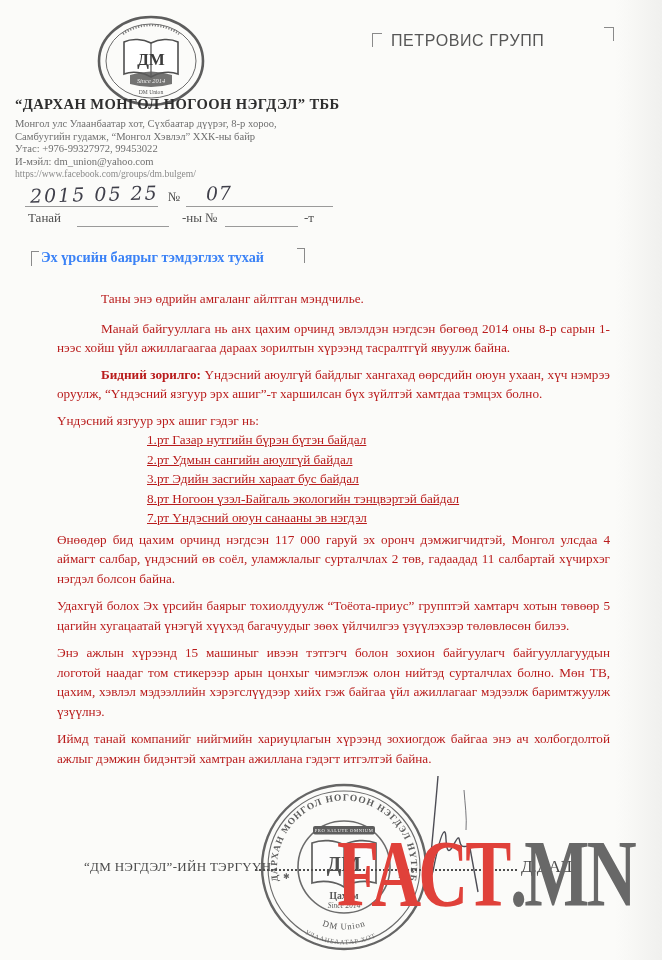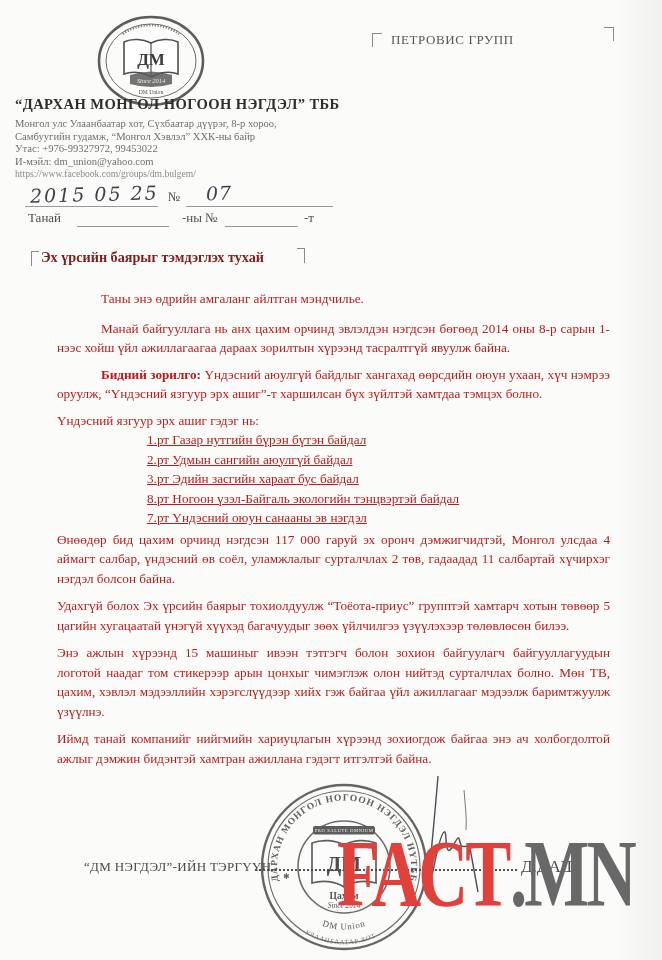--- a/index.html
+++ b/index.html
@@ -6,38 +6,38 @@
   body{width:662px;height:960px;overflow:hidden;
        font-family:"Liberation Serif",serif;
        background:linear-gradient(90deg,#fbfbf9 0%,#fbfbf9 93%,#f0f0ee 100%);}
   .page{position:relative;width:662px;height:960px;overflow:hidden;}
   .abs{position:absolute;}
 
   
   .bracket{width:9px;height:13px;}
   .b-open{border-left:1.5px solid #8a8a8a;border-top:1.5px solid #8a8a8a;}
   .b-close{border-right:1.5px solid #8a8a8a;border-top:1.5px solid #8a8a8a;}
-  .recipient-name{font-family:Liberation Serif, serif;font-size:13px;
+  .recipient-name{font-family:Liberation Sans, sans-serif;font-size:16px;
        color:#565656;letter-spacing:.6px;}
 
   
   .letterhead{left:15px;top:96px;width:435px;color:#6f6f6f;}
   .org-name{font-size:14.6px;font-weight:bold;color:#2e2e2e;letter-spacing:.4px;margin-bottom:5px;}
   .lh-line{font-size:10.6px;line-height:12.5px;}
   .lh-site{font-size:9.6px;line-height:12px;color:#8a8a8a;}
 
   
   .hw{font-family:"DejaVu Serif",serif;font-style:italic;color:#3f3f4a;}
   .hw-date{left:30px;top:183px;font-size:19px;transform:rotate(-1.5deg);letter-spacing:2px;}
   .hw-no{left:206px;top:182px;font-size:19px;transform:rotate(-2deg);letter-spacing:1px;}
   .blank{border-bottom:1.2px solid #9a9a9a;height:0;}
   .ref-label{font-size:13px;color:#4e4e4e;}
 
   
-  .subject-text{left:41px;top:249px;font-size:14.2px;font-weight:bold;color:#7f1d1d;}
+  .subject-text{left:41px;top:249px;font-size:14.2px;font-weight:bold;color:#3b82f6;}
 
   
   .body-text{left:57px;top:289px;width:553px;font-size:13.2px;line-height:19.5px;
        color:#b91c1c;text-align:justify;}
   .body-text p{margin:0 0 7px 0;text-indent:44px;}
   .body-text .no-indent{text-indent:0;}
   .list-item{margin-left:90px;text-decoration:underline;}
   .bold{font-weight:bold;}
 
   

